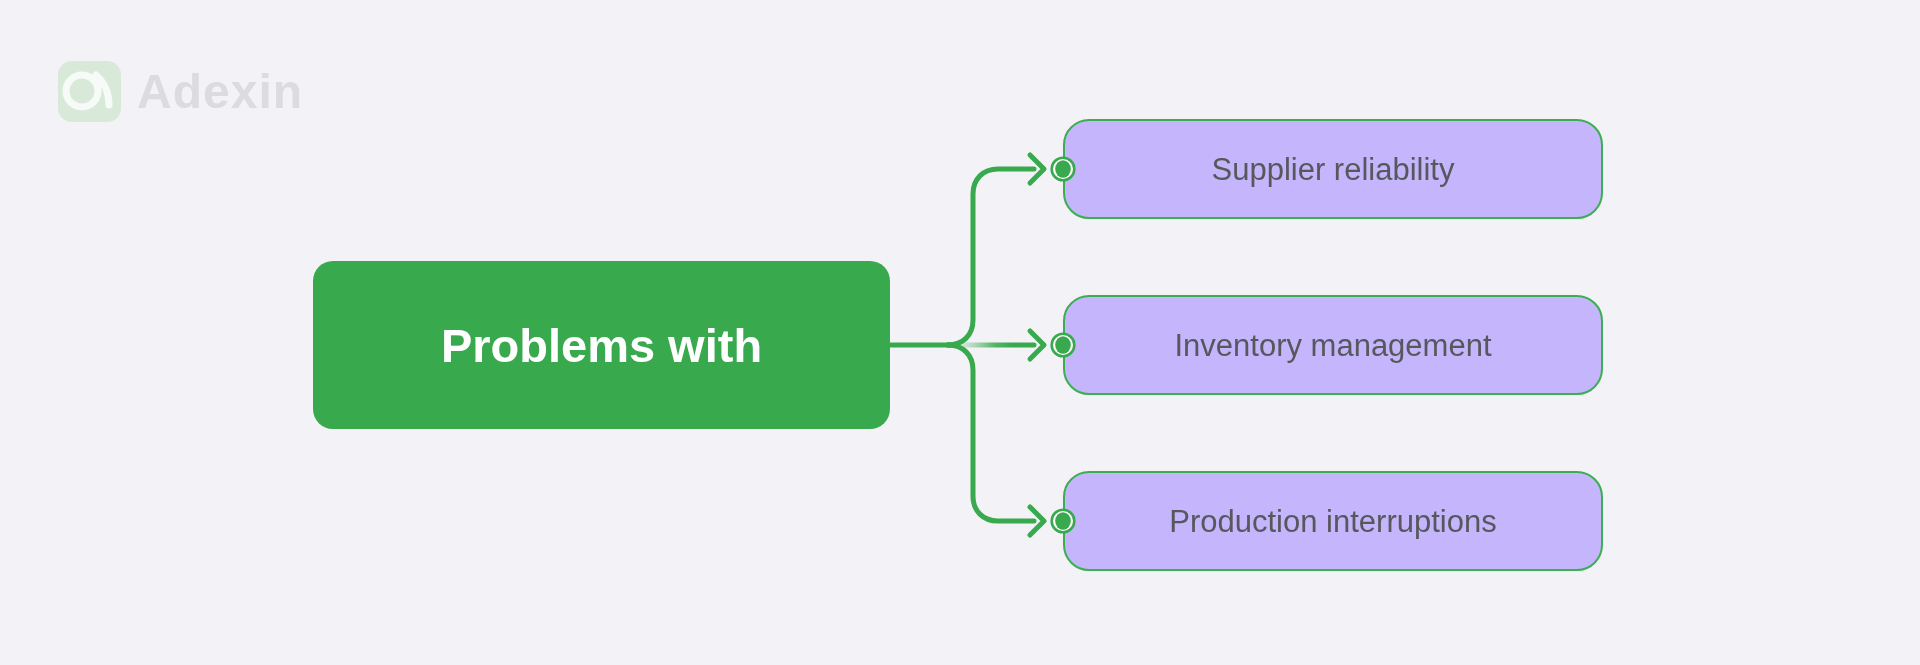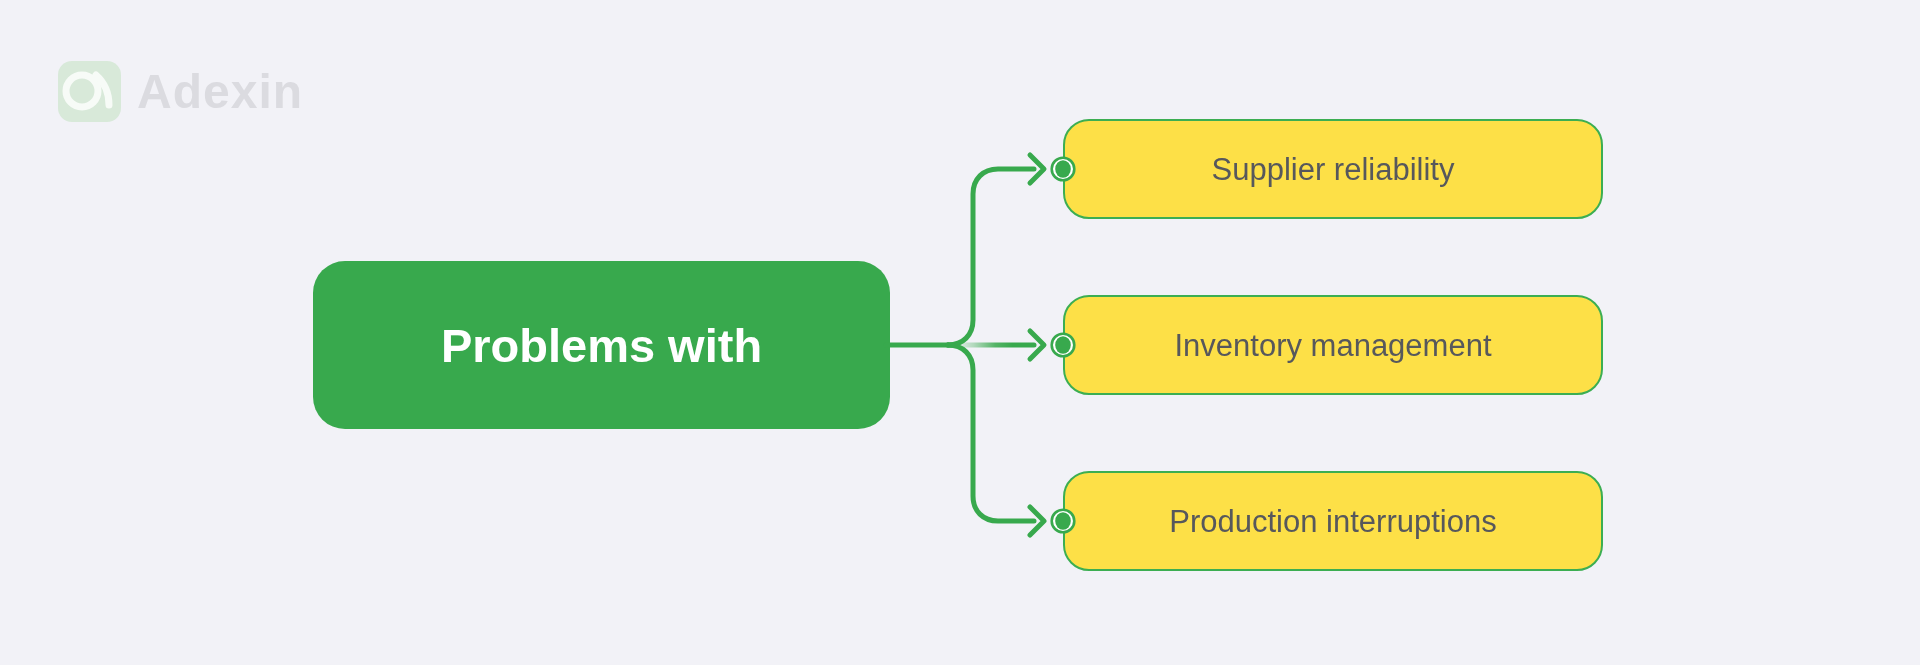--- a/index.html
+++ b/index.html
@@ -55,41 +55,41 @@
   }
 
   
   .root-node {
     position: absolute;
     left: 313px;
     top: 261px;
     width: 577px;
     height: 168px;
     background: #38a94d;
-    border-radius: 32px;
+    border-radius: 20px;
     display: flex;
     align-items: center;
     justify-content: center;
     text-align: center;
     z-index: 2;
   }
   .root-title {
     color: #ffffff;
     font-size: 47px;
     font-weight: 700;
     line-height: 57px;
   }
 
   
   .branch {
     position: absolute;
     left: 1063px;
     width: 540px;
     height: 100px;
-    background: #fde047;
+    background: #c4b5fd;
     border: 2px solid #3cae52;
     border-radius: 26px;
     display: flex;
     align-items: center;
     justify-content: center;
     z-index: 1;
   }
   .branch-label {
     color: #57585c;
     font-size: 31px;

